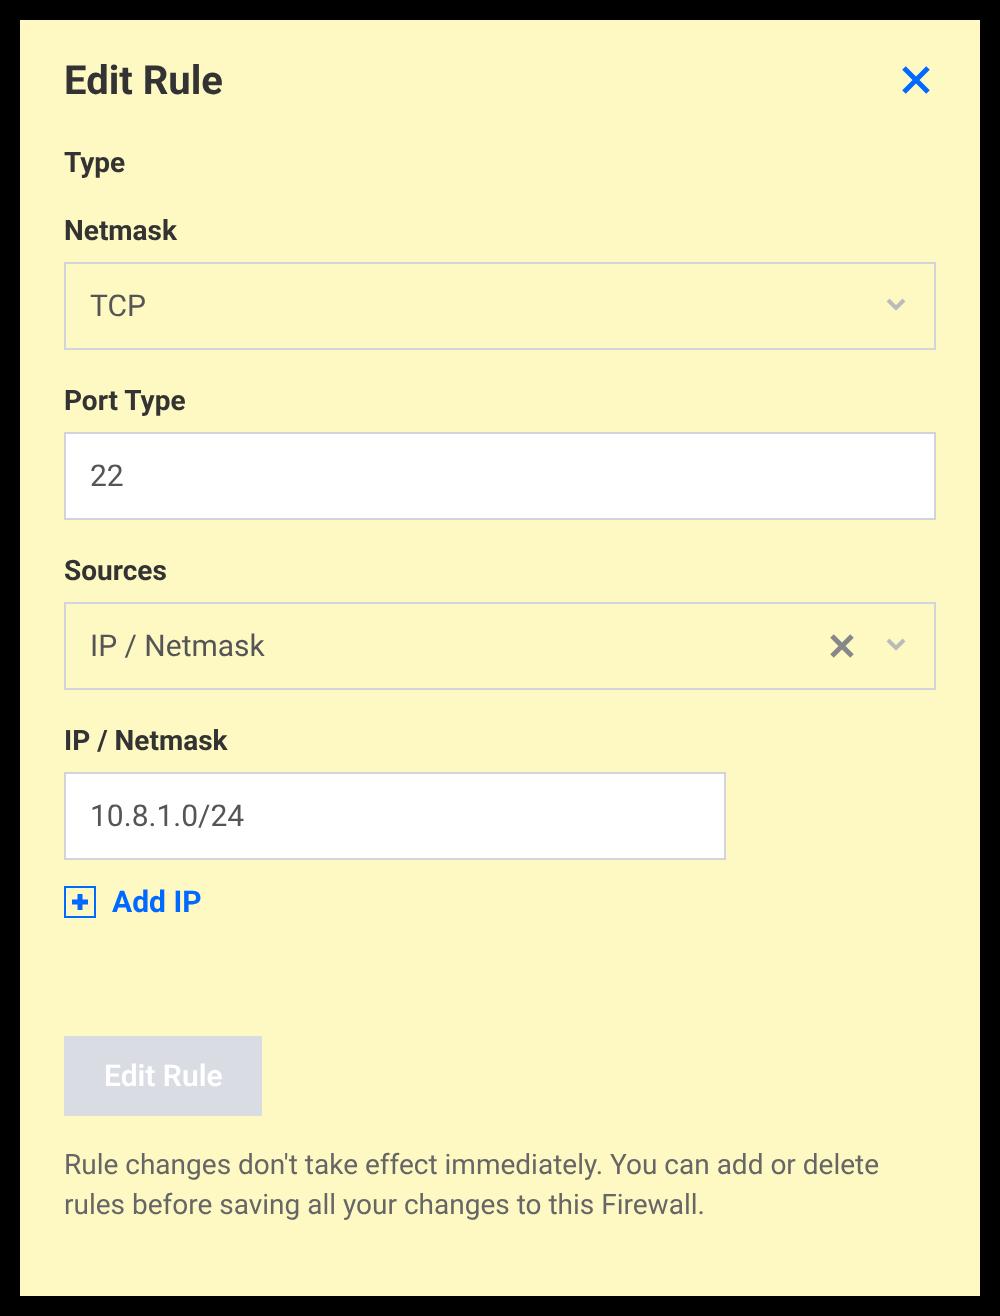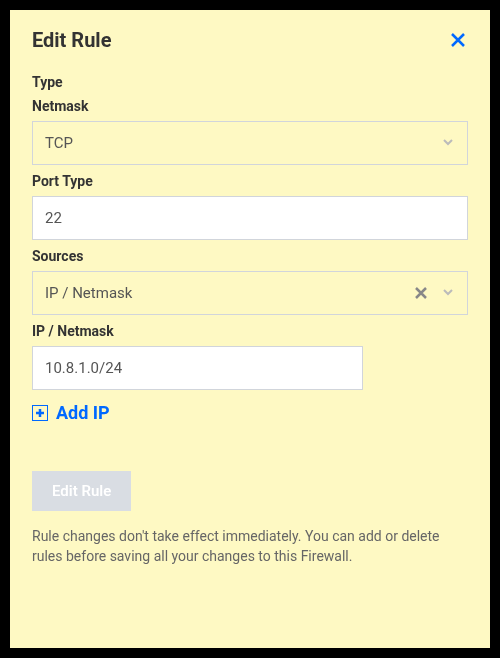--- a/index.html
+++ b/index.html
@@ -43,21 +43,21 @@
       height: 20px;
     }
     .close-icon svg {
       width: 16px;
       height: 16px;
       stroke: #0069ff;
       stroke-width: 2.5;
       fill: none;
     }
     .field {
-      margin-bottom: 8px;
+      margin-bottom: 18px;
     }
     .field-label {
       font-size: 14px;
       font-weight: 700;
       color: #333;
       margin-bottom: 7px;
       display: block;
     }
     .select-wrapper {
       position: relative;
@@ -125,21 +125,21 @@
     }
     .plus-icon svg {
       width: 10px;
       height: 10px;
       stroke: #0069ff;
       stroke-width: 2.5;
       fill: none;
     }
     .add-ip-label {
       color: #0069ff;
-      font-size: 18px;
+      font-size: 15px;
       font-weight: 700;
     }
     .submit-button {
       background: #d9dde3;
       color: #fff;
       border: none;
       height: 40px;
       padding: 0 20px;
       font-size: 15px;
       font-weight: 600;

